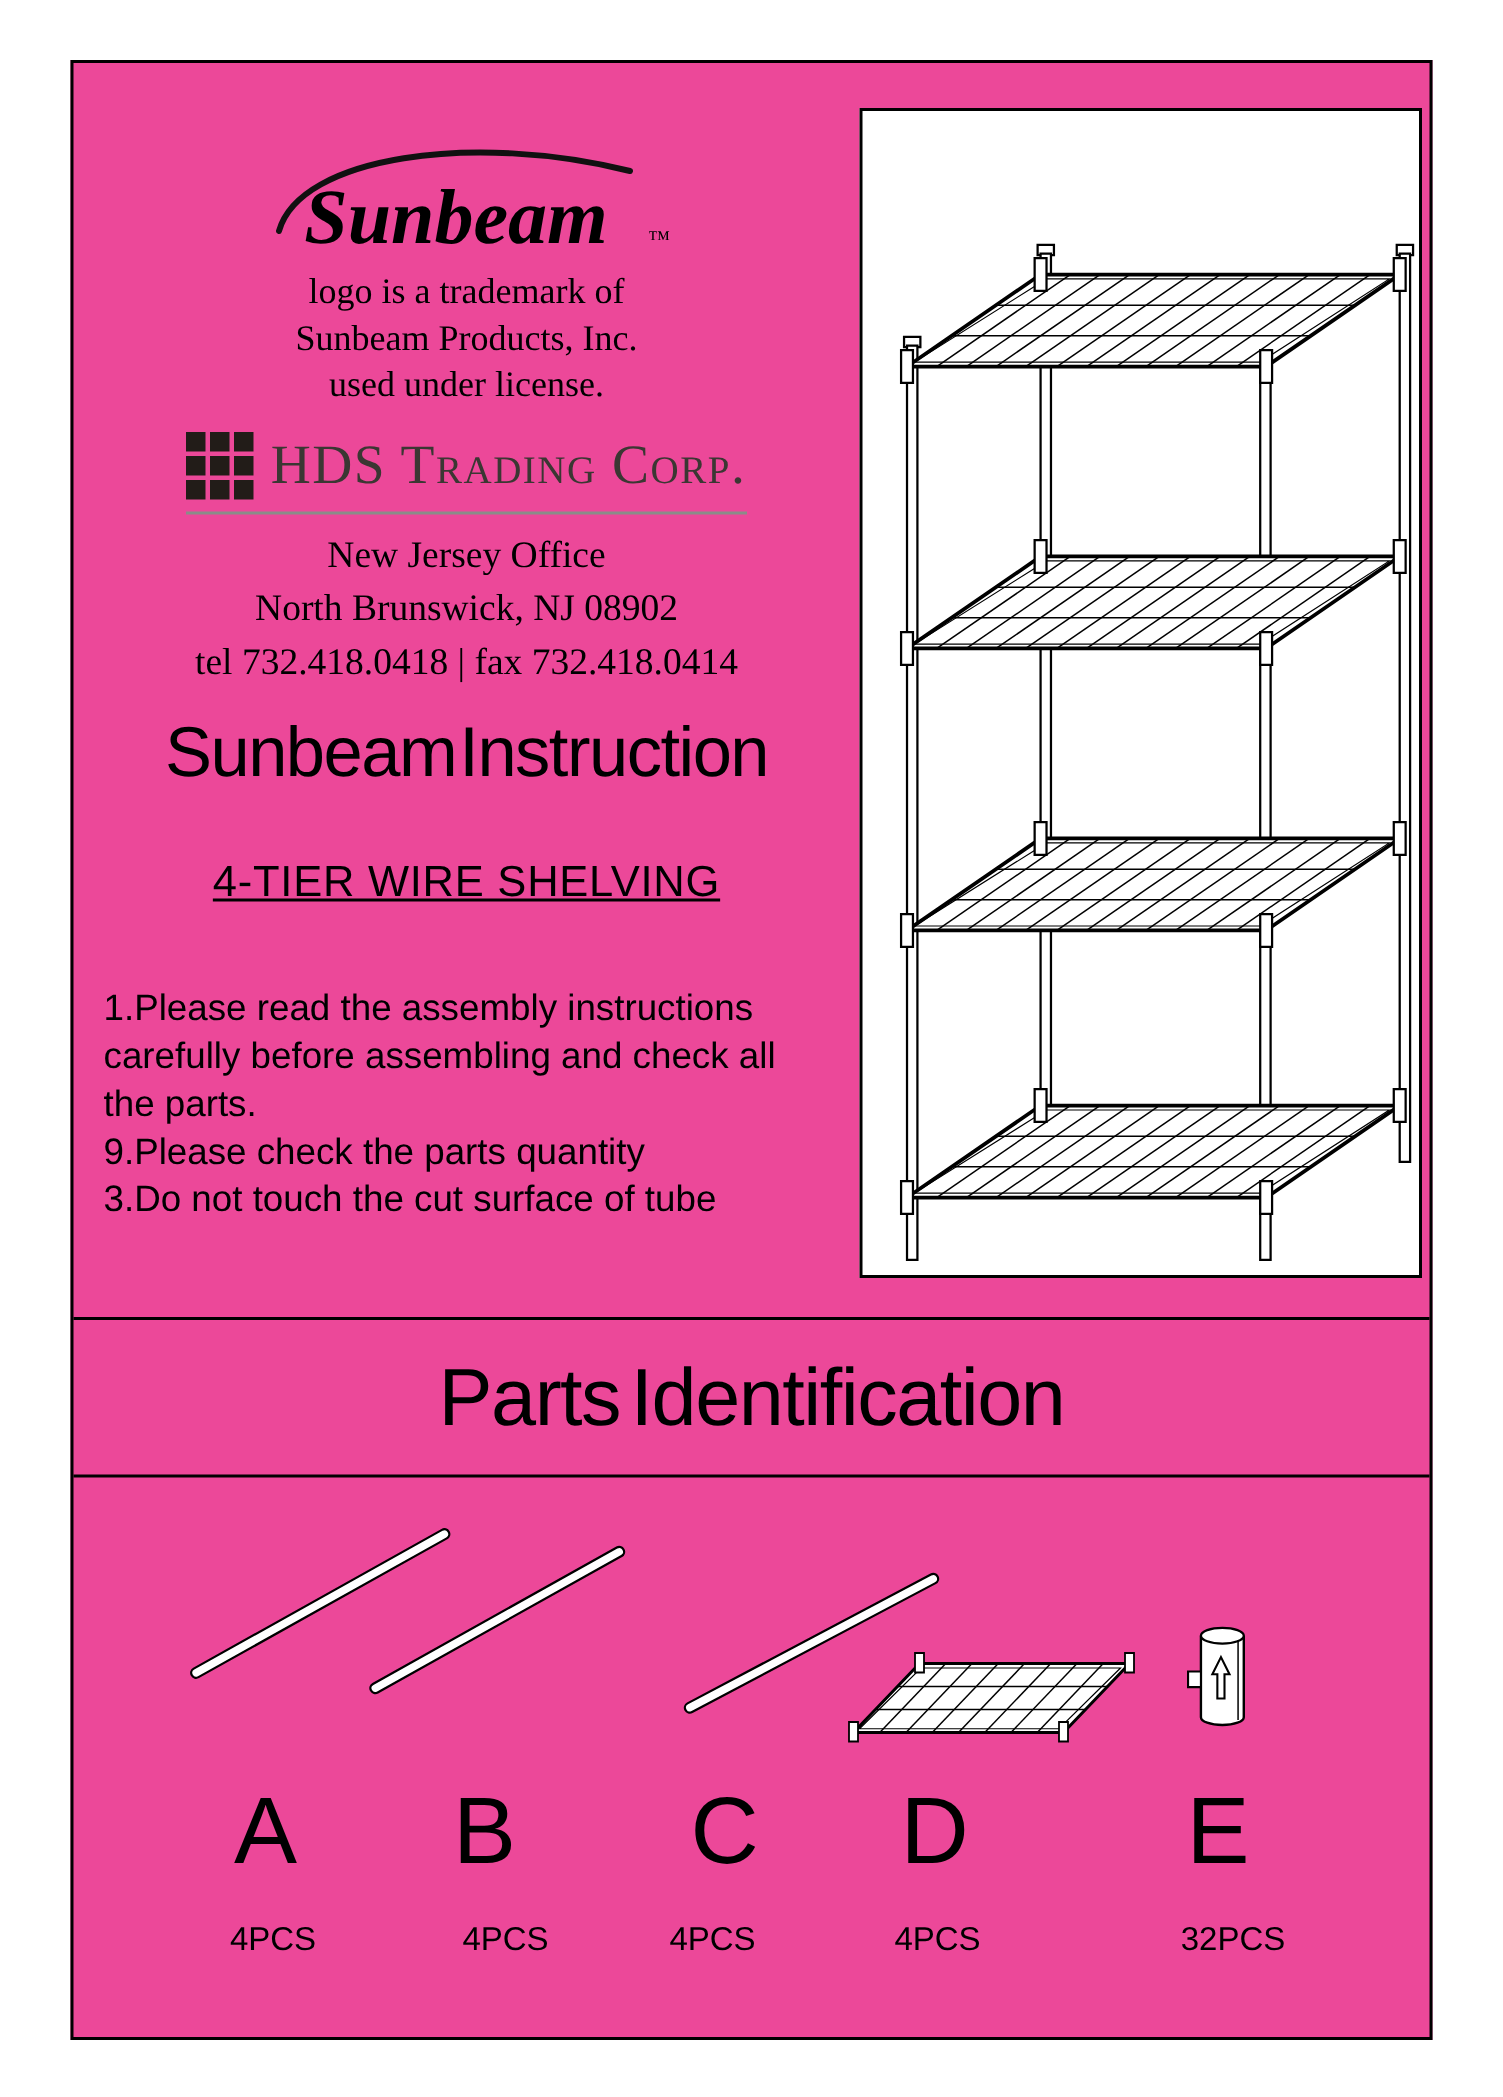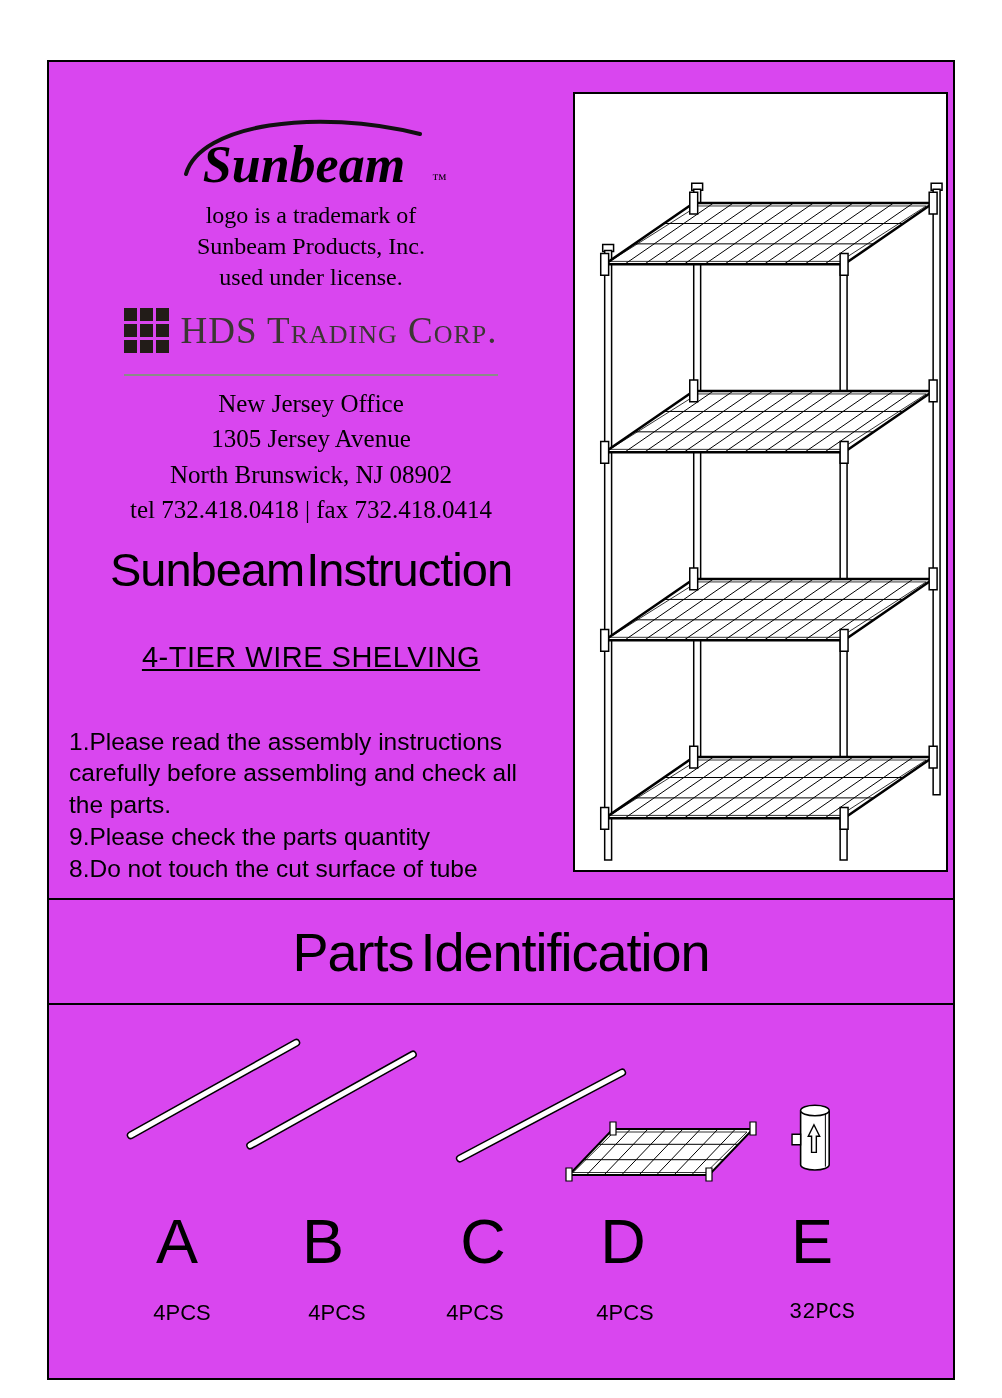--- a/index.html
+++ b/index.html
@@ -1,26 +1,26 @@
 <!DOCTYPE html>
 <html><head>
 <meta charset="utf-8">
 <style>
   html,body{margin:0;padding:0;background:#fff;}
   body{width:1002px;height:1398px;position:relative;font-family:"Liberation Sans",sans-serif;color:#000;}
-  .doc{position:absolute;left:47px;top:40px;width:904px;height:1316px;border:2px solid #000;background:#d946ef;margin-top:20px;}
+  .doc{position:absolute;left:47px;top:40px;width:904px;height:1316px;border:2px solid #000;background:#ec4899;}
 
   
   .header-sec{position:relative;height:836px;}
   .left-col{position:absolute;left:0;top:0;width:524px;text-align:center;}
   .sunbeam{display:block;margin:46px auto 0;}
   .sb-text{font-family:"Liberation Serif",serif;font-style:italic;font-weight:bold;font-size:52px;}
   .sb-tm{font-family:"Liberation Serif",serif;font-size:15px;}
   .tm-lines{margin-top:2px;font-family:Liberation Serif, serif;font-size:24px;line-height:1.3;}
-  .hds-row{display:flex;align-items:center;justify-content:flex-end;gap:11px;width:max-content;margin:14px auto 0;padding-bottom:21px;border-bottom:2px solid #8b8b89;}
+  .hds-row{display:flex;align-items:center;justify-content:flex-end;gap:11px;width:max-content;margin:14px auto 0;padding-bottom:8px;border-bottom:2px solid #8b8b89;}
   .hds-grid{display:grid;grid-template-columns:repeat(3,13px);grid-auto-rows:13px;gap:3px;}
   .hds-grid span{background:#221c18;display:block;}
   .hds-name{font-family:"Liberation Serif",serif;font-variant:small-caps;font-size:37px;color:#3b3733;letter-spacing:1px;white-space:nowrap;}
   .office{margin-top:10px;font-family:"Liberation Serif",serif;font-size:25px;line-height:1.42;}
   .title{margin:14px 0 0;font-size:47px;font-weight:400;letter-spacing:-1px;word-spacing:-10px;}
   .product{margin-top:44px;font-size:29px;letter-spacing:.5px;text-decoration:underline;}
   .notes{margin:52px auto 0;width:484px;text-align:left;font-size:24.5px;line-height:1.3;}
   .illus-box{position:absolute;left:524px;top:30px;width:371px;height:776px;border:2px solid #000;background:#fff;}
   .illus-box svg{display:block;}
 
@@ -66,33 +66,32 @@
             <span></span>
           <span></span>
             <span></span>
             <span></span>
         </div>
         <div class="hds-name">HDS Trading Corp.</div>
       </div>
 
       <div class="office">
         <div>New Jersey Office</div>
-        <div>1305 Jersey Avenue</div>
         <div>North Brunswick, NJ 08902</div>
         <div>tel 732.418.0418 | fax 732.418.0414</div>
       </div>
 
       <h1 class="title">Sunbeam Instruction</h1>
 
       <div class="product">4-TIER WIRE SHELVING</div>
 
       <div class="notes">
         <div>1.Please read the assembly instructions carefully before assembling and check all the parts.</div>
         <div>9.Please check the parts quantity</div>
-        <div>8.Do not touch the cut surface of tube</div>
+        <div>3.Do not touch the cut surface of tube</div>
       </div>
     </div>
 
     <div class="illus-box">
       <svg viewBox="0 0 375 780" width="371" height="776">
         <defs>
           <g id="shelfU">
             <polygon points="30,0 272,0 362,-62 120,-62" fill="#fff" stroke="#000" stroke-width="2.5"></polygon>
             <polygon points="35,-3 268,-3 355,-59 124,-59" fill="none" stroke="#000" stroke-width="0.8"></polygon>
             <g stroke="#000" stroke-width="1">
@@ -192,15 +191,15 @@
     <div class="pletter" style="left:68px;">A</div>
     <div class="pletter" style="left:214px;">B</div>
     <div class="pletter" style="left:374px;">C</div>
     <div class="pletter" style="left:514px;">D</div>
     <div class="pletter" style="left:703px;">E</div>
 
     <div class="pqty" style="left:68px;">4PCS</div>
     <div class="pqty" style="left:223px;">4PCS</div>
     <div class="pqty" style="left:361px;">4PCS</div>
     <div class="pqty" style="left:511px;">4PCS</div>
-    <div class="pqty" style="left:708px;font-family:Liberation Mono, monospace;">32PCS</div>
+    <div class="pqty" style="left:708px;">32PCS</div>
   </div>
 </div>
 
 </body></html>

